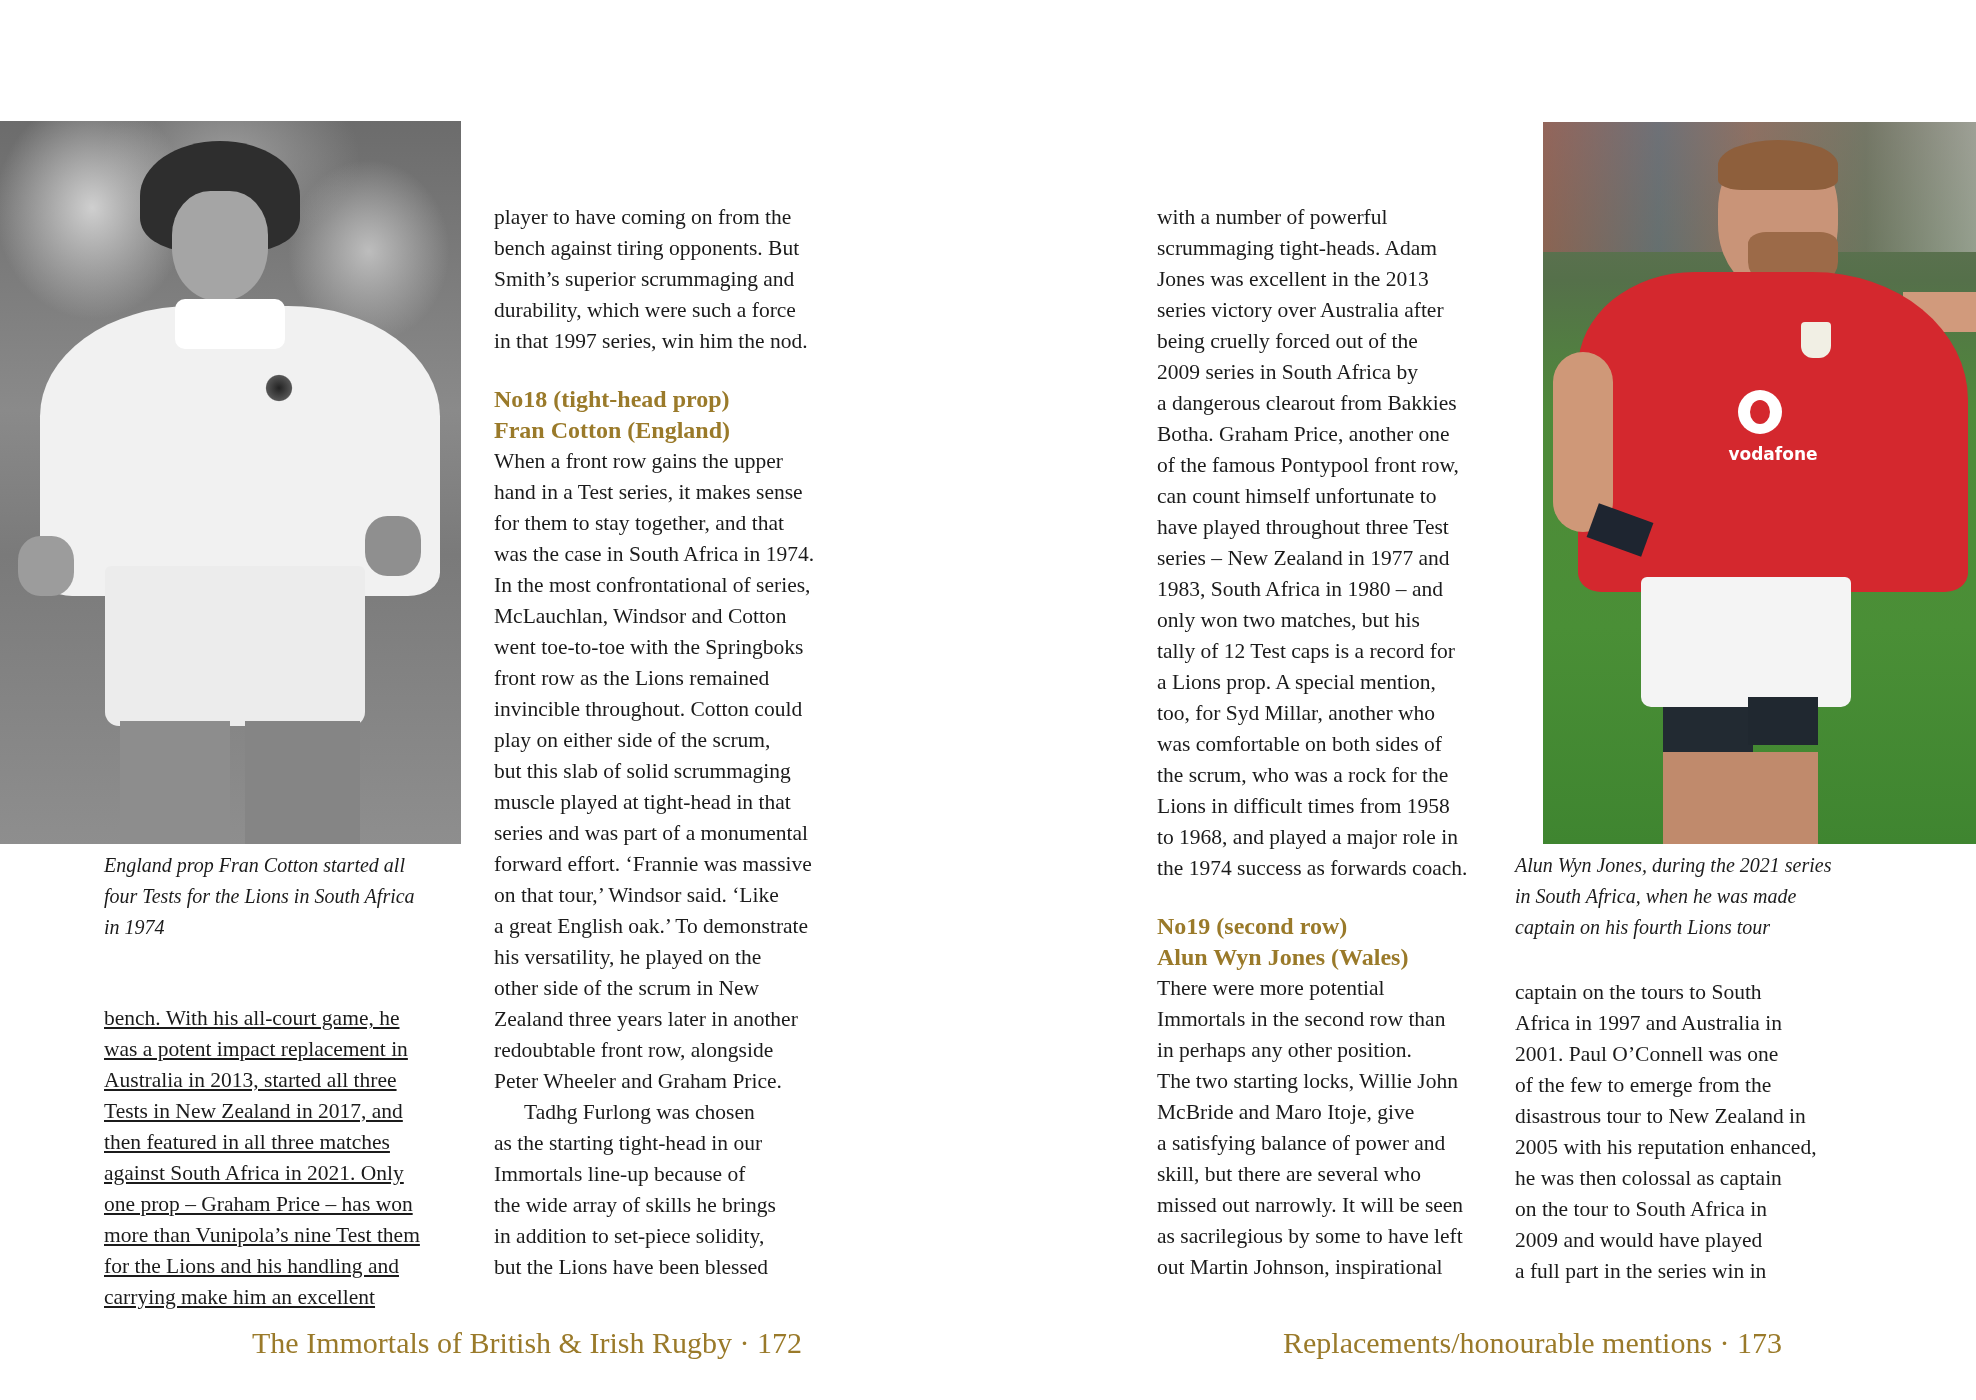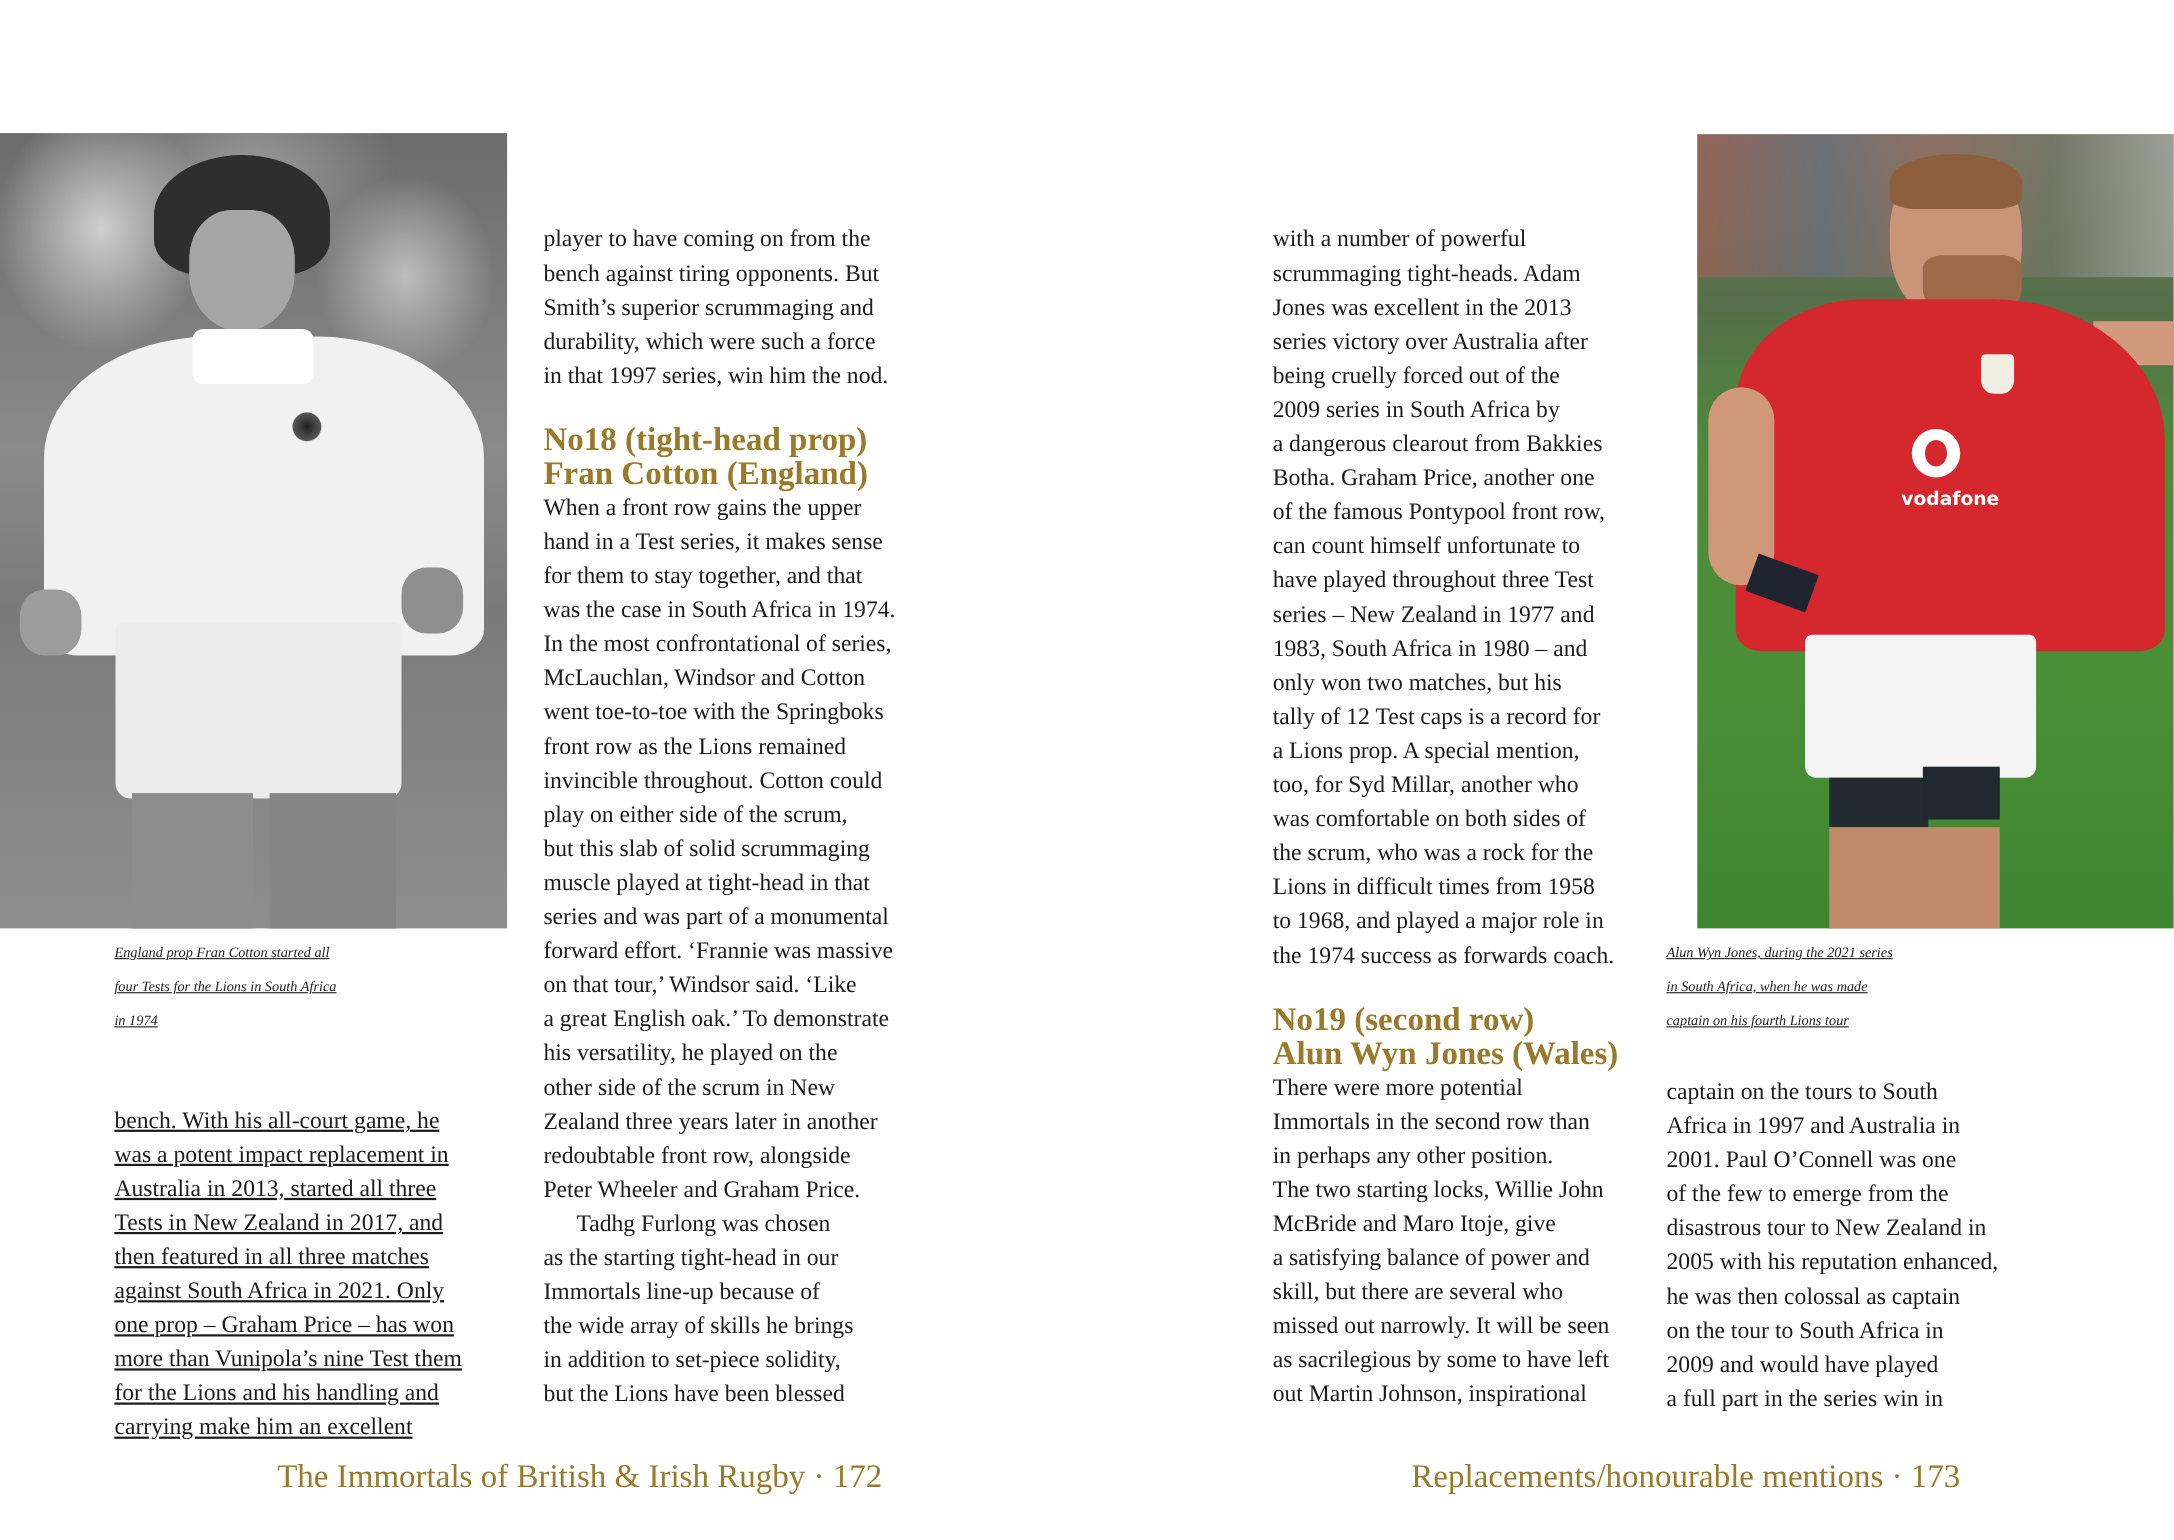--- a/index.html
+++ b/index.html
@@ -2,23 +2,23 @@
 <html><head>
 <meta charset="utf-8">
 <style>
   html, body { margin: 0; padding: 0; background: #ffffff; }
   body { width: 1976px; height: 1400px; position: relative; overflow: hidden;
          font-family: "Liberation Serif", "DejaVu Serif", serif; color: #1b1b1b; }
   .spread { position: absolute; left: 0; top: 0; width: 1976px; height: 1400px; }
   .col { position: absolute; font-size: 21.5px; line-height: 31px; }
   .col .line { white-space: nowrap; display: block; height: 31px; }
   .col .line.indent { padding-left: 30px; }
-  .heading { color: #9a7a2a; font-weight: bold; font-size: 30px; line-height: 31px; }
+  .heading { color: #9a7a2a; font-weight: bold; font-size: 24px; line-height: 31px; }
   .heading .line { height: 31px; }
-  .caption { position: absolute; font-style: italic; font-size: 13px; line-height: 31px; color: #1b1b1b; text-decoration: underline; }
+  .caption { position: absolute; font-style: italic; font-size: 20px; line-height: 31px; color: #1b1b1b; }
   .caption .line { display: block; white-space: nowrap; height: 31px; }
   .footer { position: absolute; color: #9a7a2a; font-size: 30px; top: 1326px; white-space: nowrap; }
   .photo { position: absolute; overflow: hidden; }
 
   
   #photo-left { left: 0; top: 121px; width: 461px; height: 723px;
     background:
       radial-gradient(ellipse 30% 22% at 20% 12%, #cfcfcf 0%, rgba(0,0,0,0) 70%),
       radial-gradient(ellipse 25% 18% at 80% 18%, #bdbdbd 0%, rgba(0,0,0,0) 70%),
       radial-gradient(ellipse 40% 18% at 50% 5%, #9a9a9a 0%, rgba(0,0,0,0) 70%),

